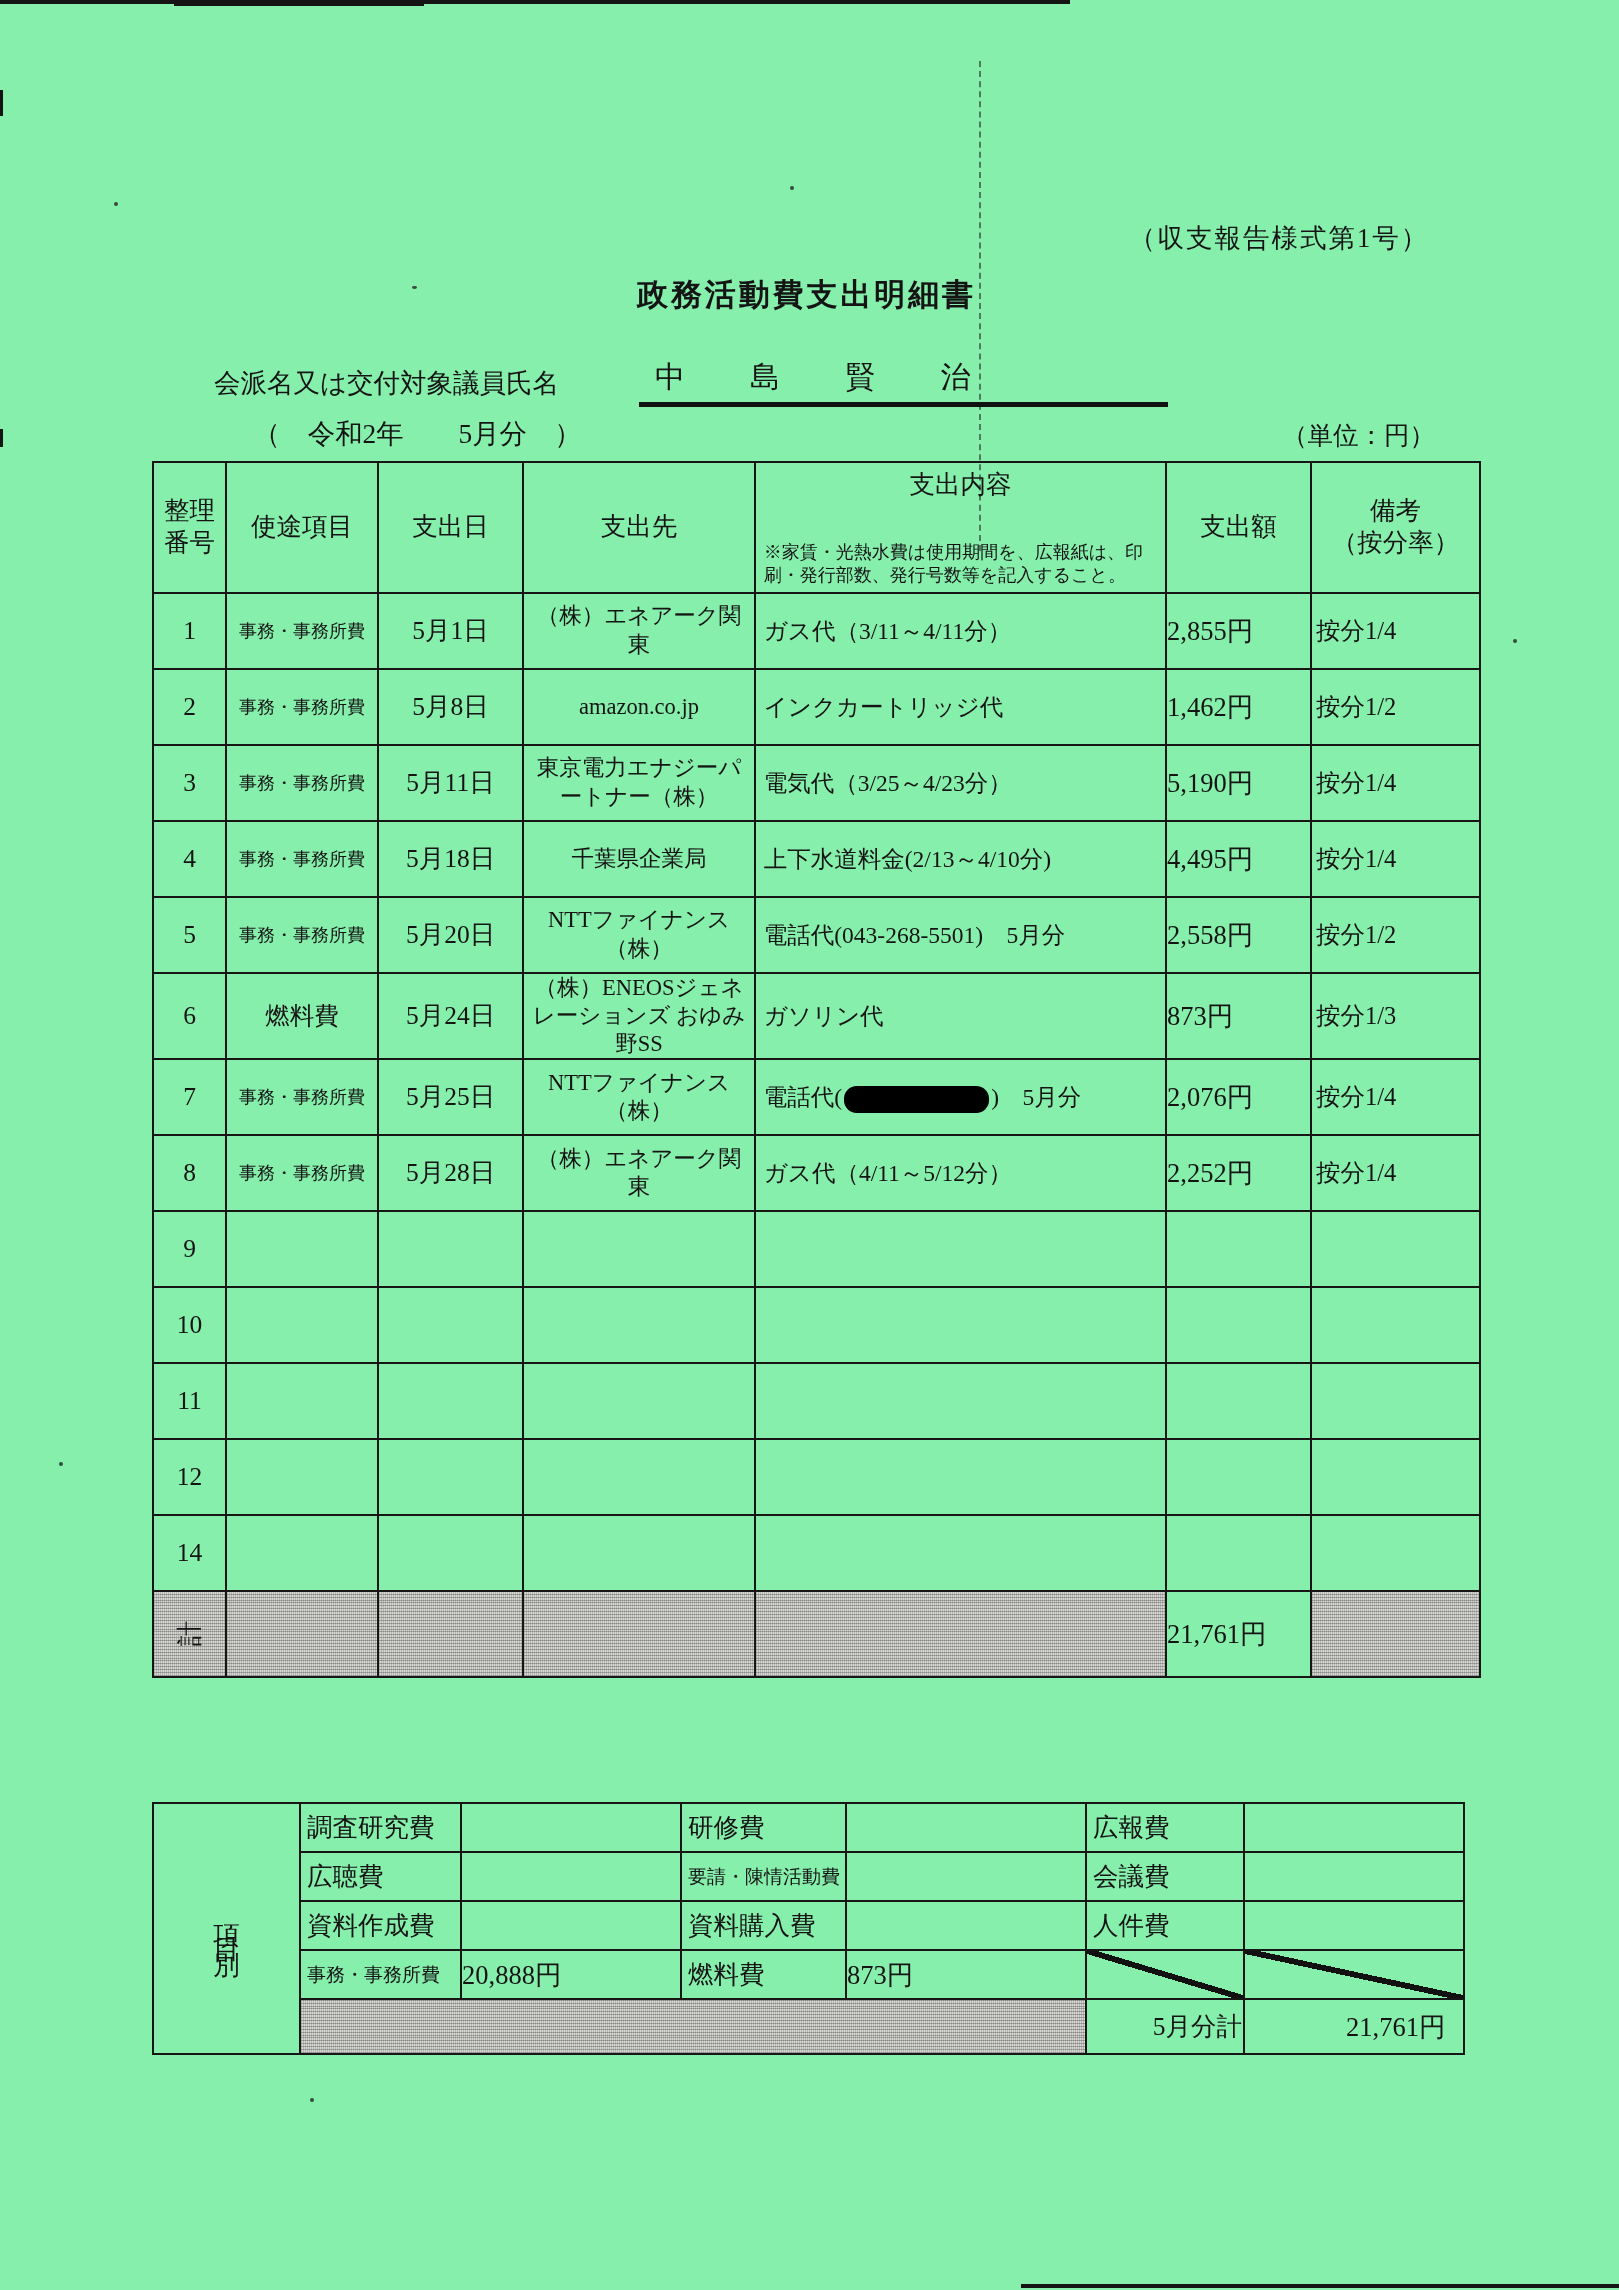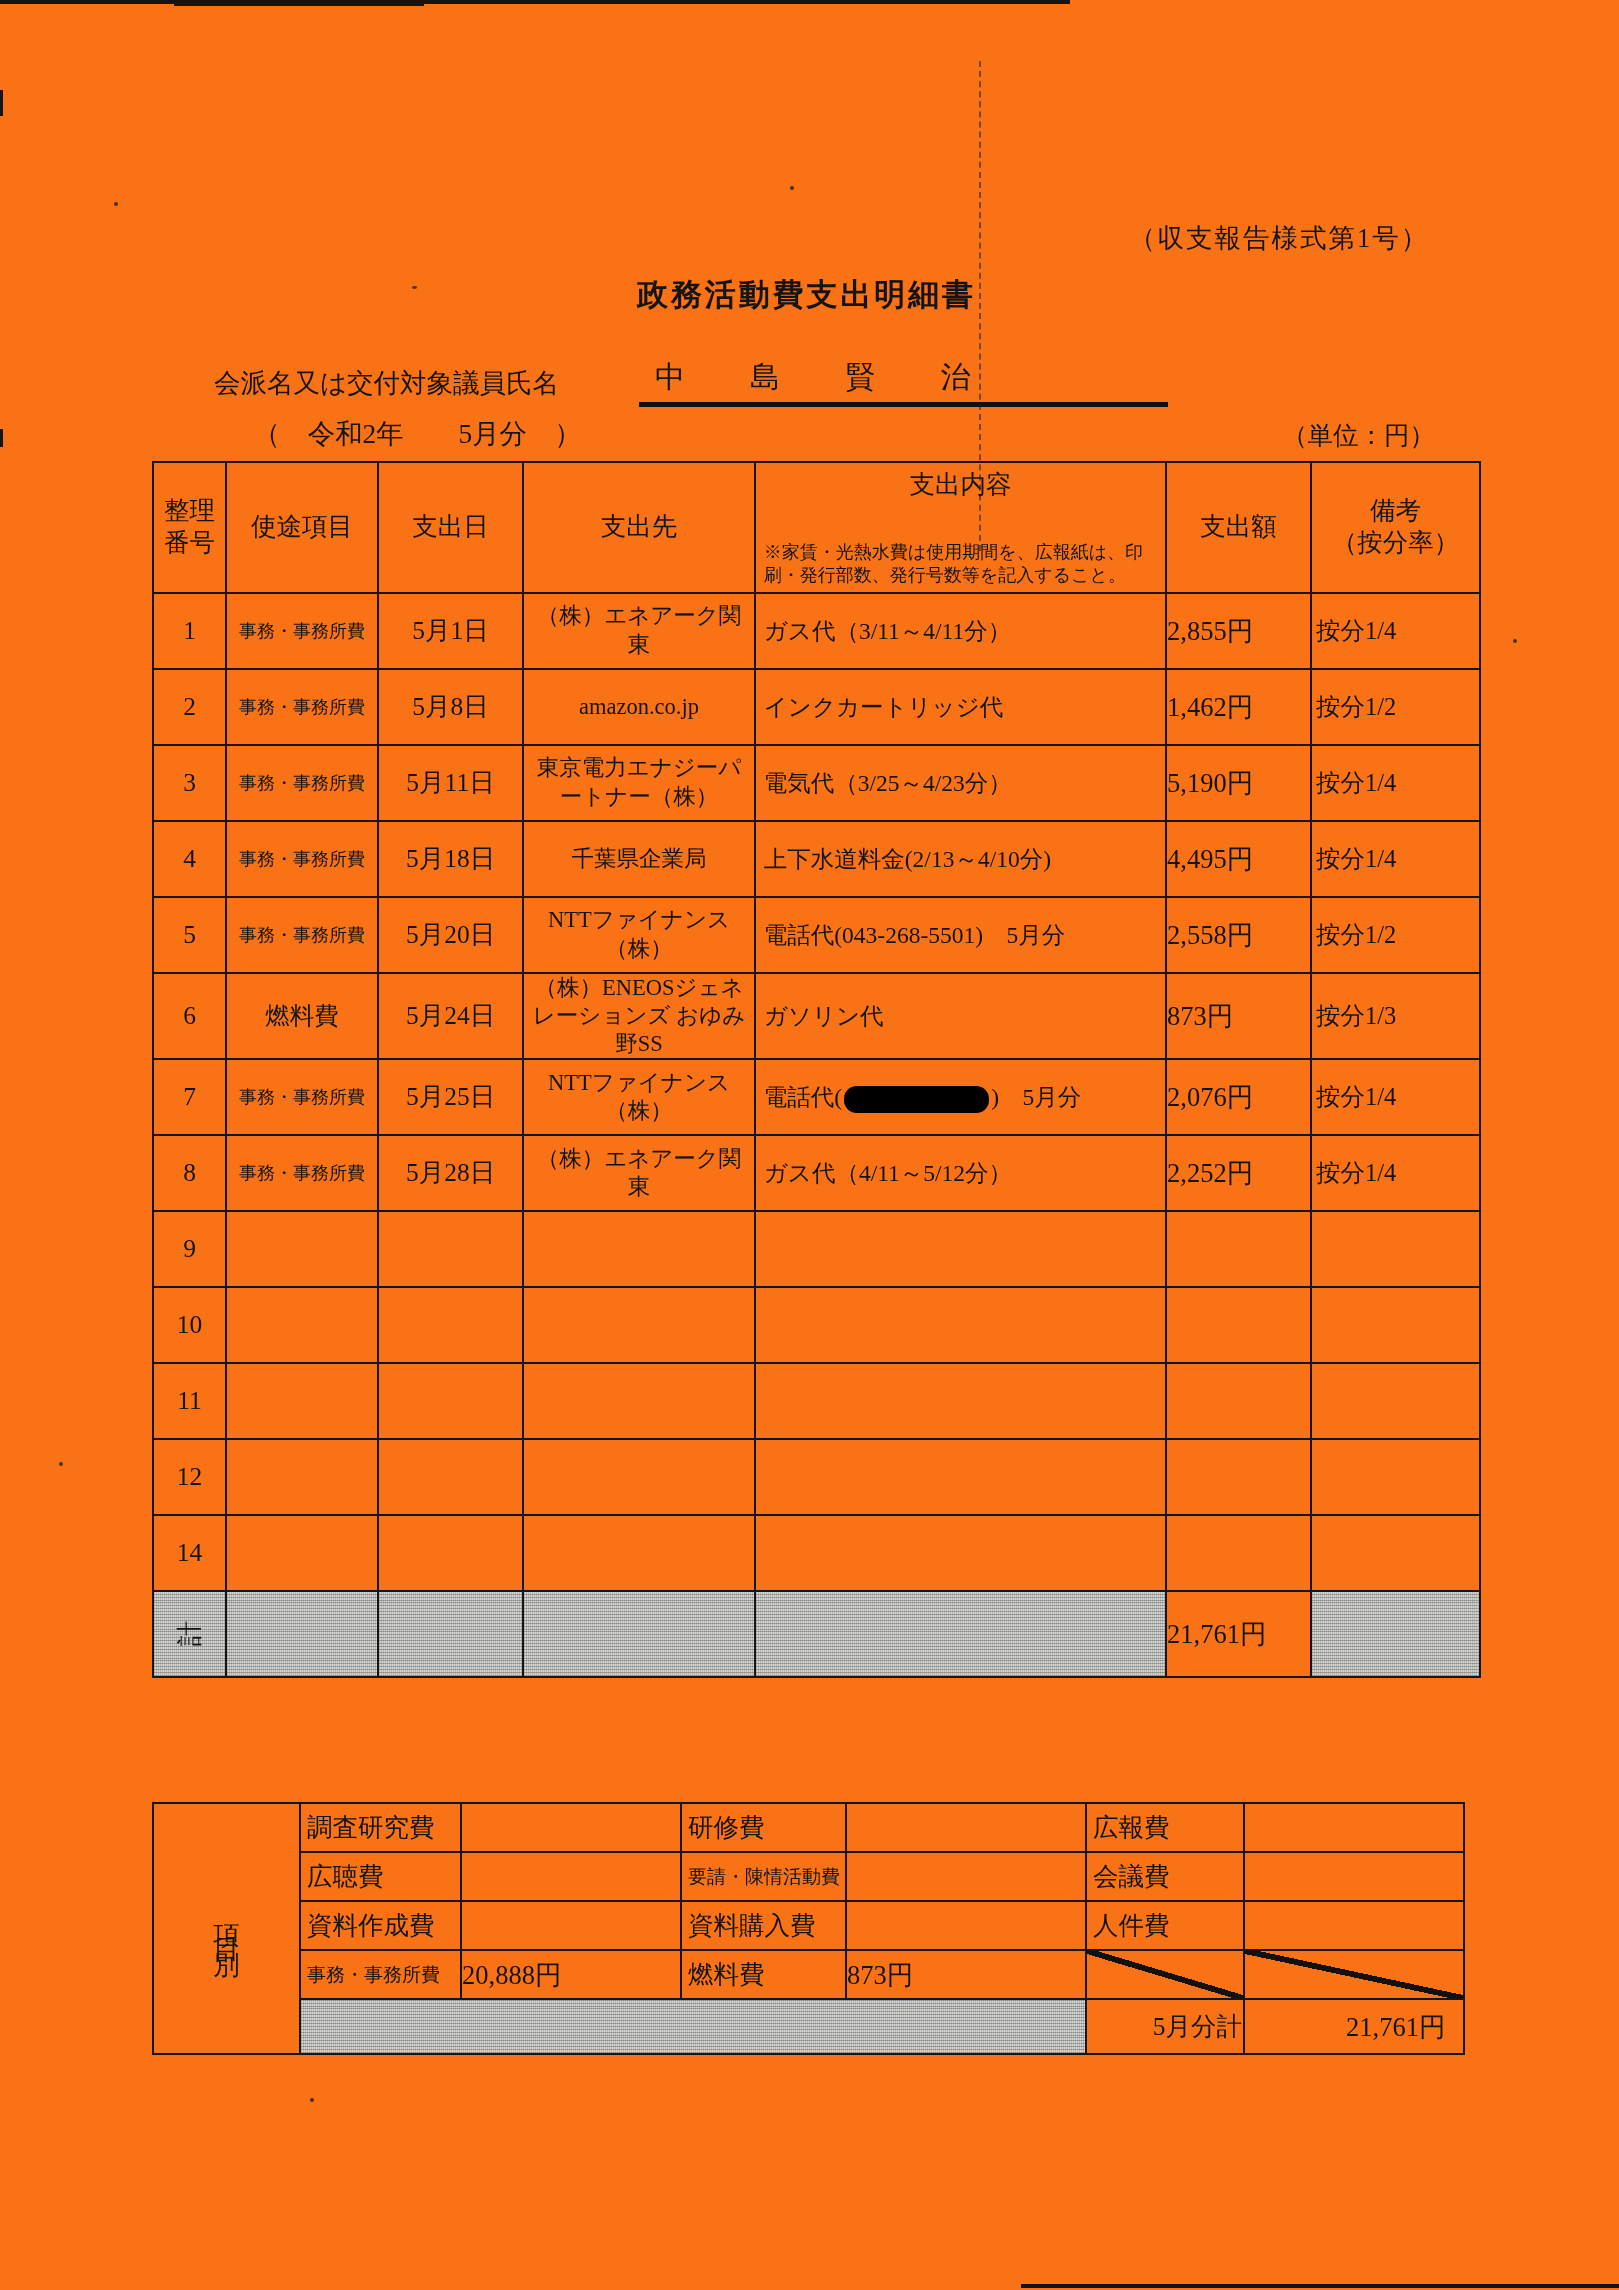--- a/index.html
+++ b/index.html
@@ -1,20 +1,20 @@
 <!DOCTYPE html>
 <html lang="ja"><head>
 <meta charset="utf-8">
 <style>
   html,body{margin:0;padding:0;background:#e8e8e6;}
   .page{
     position:relative;
     width:1619px;height:2291px;
     margin:0 auto;
-    background:#f97316;
+    background:#86efac;
     font-family:"Liberation Serif","DejaVu Serif",serif;
     color:#141414;
     overflow:hidden;
   }
   
   .artifact{position:absolute;background:#141414;}
   .dash-line{position:absolute;border-left:2px dashed rgba(30,30,30,.55);background:none;}
   .speck{position:absolute;width:3.9px;height:3.9px;border-radius:50%;background:#222;opacity:.8;}
   
   .form-code{position:absolute;left:1129px;top:220px;font-size:26.5px;letter-spacing:2px;}

